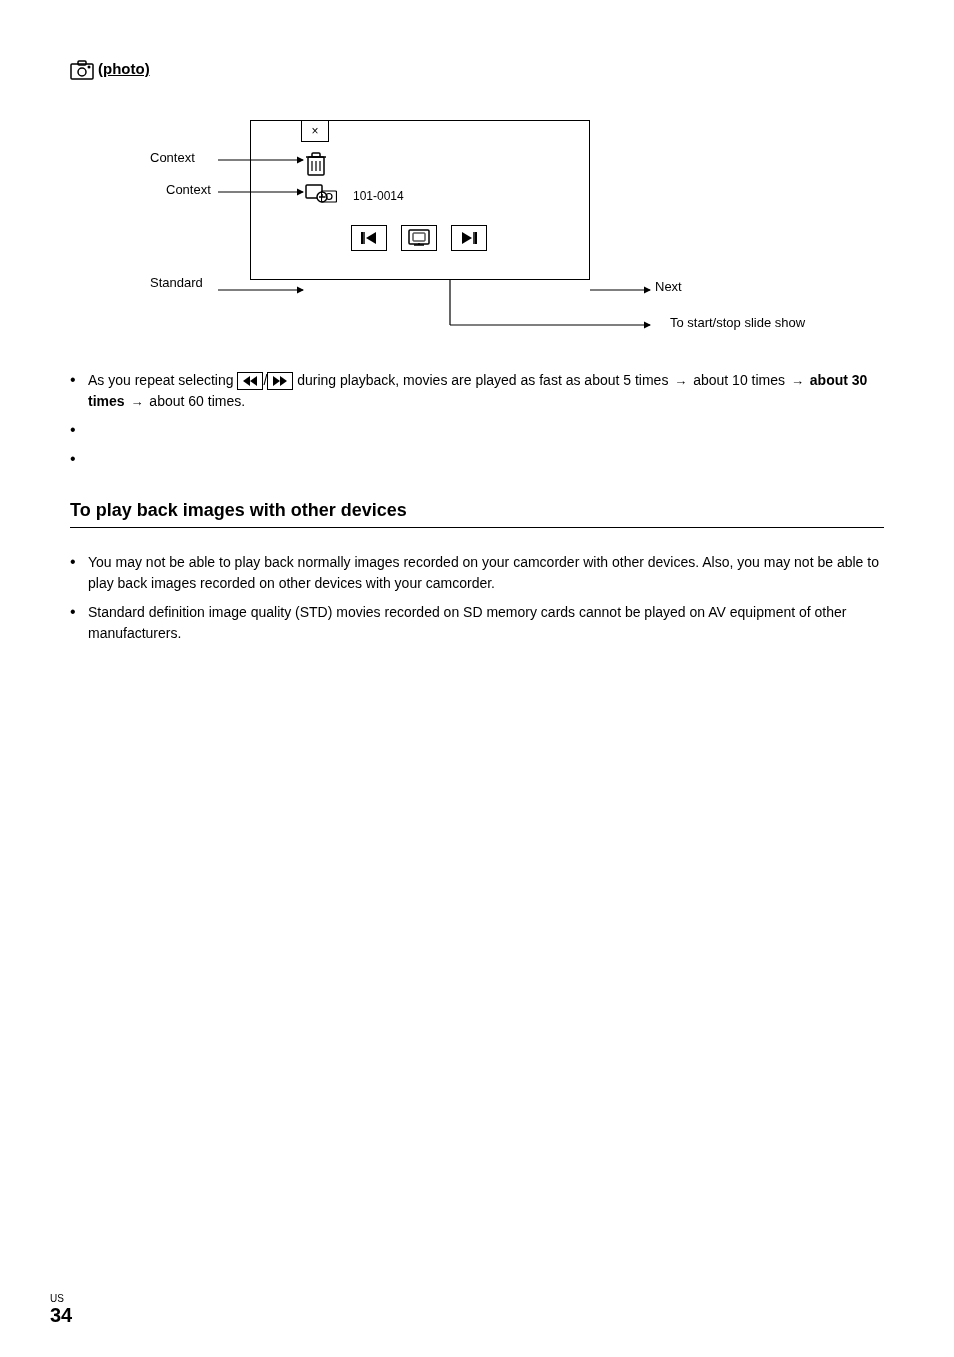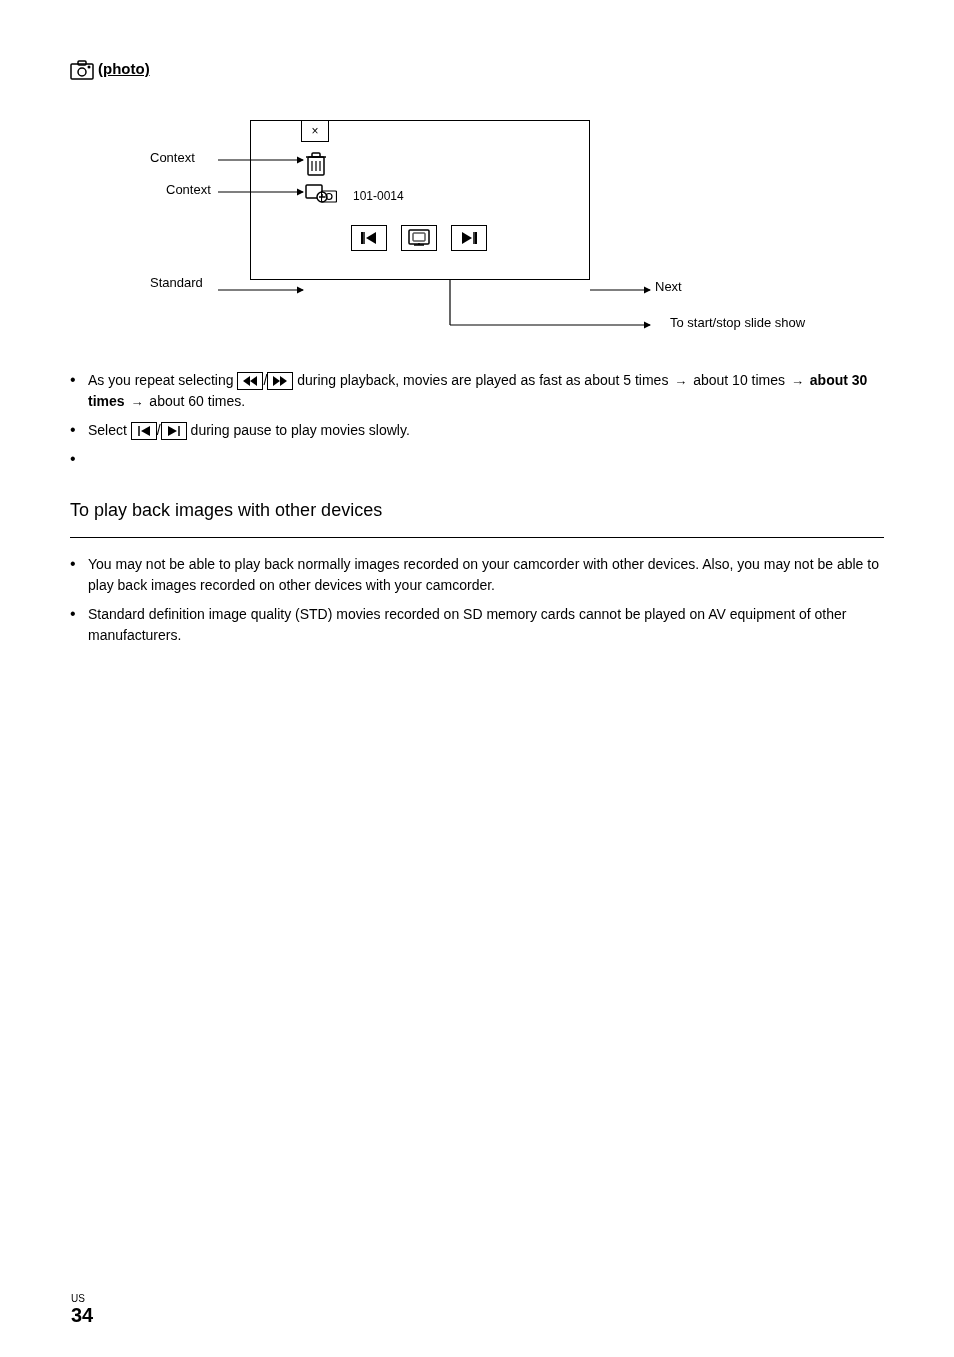--- a/index.html
+++ b/index.html
@@ -131,34 +131,33 @@
       padding: 1px 4px;
       font-size: 11px;
       min-width: 24px;
       height: 18px;
       vertical-align: middle;
     }
 
     
     .section-heading {
       font-size: 18px;
-      font-weight: normal;
-      margin-bottom: 16px;
-      padding-bottom: 16px;
+      font-weight: bold;
+      margin-bottom: 24px;
+      padding-bottom: 6px;
       border-bottom: 1.5px solid #000;
     }
 
     
     .footer {
       position: fixed;
       bottom: 30px;
       left: 50px;
       font-size: 11px;
       color: #000;
-      margin-left: 21px;
     }
     .page-num {
       font-size: 20px;
       font-weight: bold;
       display: block;
     }
     .page-suffix {
       font-size: 10px;
     }
 
@@ -293,35 +292,20 @@
             <polygon points="1,1 8,6 1,11" fill="#000"></polygon>
             <polygon points="8,1 15,6 8,11" fill="#000"></polygon>
           </svg>
       </span>
       during playback, movies are played as fast as about 5 times <span class="arrow-sym">→</span> about 10 times <span class="arrow-sym">→</span> <strong>about 30 times</strong> <span class="arrow-sym">→</span> about 60 times.
     </span>
   </div>
 
   <div class="bullet-item">
     <span class="bullet-dot">•</span>
-    <span class="bullet-text">
-      Select
-      <span class="inline-btn">
-        <svg width="16" height="12" viewBox="0 0 16 12">
-            <line x1="3" y1="1" x2="3" y2="11" stroke="#000" stroke-width="1.5"></line>
-            <polygon points="14,1 5,6 14,11" fill="#000"></polygon>
-          </svg>
-      </span>/<span class="inline-btn">
-        <svg width="16" height="12" viewBox="0 0 16 12">
-            <line x1="13" y1="1" x2="13" y2="11" stroke="#000" stroke-width="1.5"></line>
-            <polygon points="2,1 11,6 2,11" fill="#000"></polygon>
-          </svg>
-      </span>
-      during pause to play movies slowly.
-    </span>
   </div>
 
   <div class="bullet-item">
     <span class="bullet-dot">•</span>
   </div>
 </div>
 
 <div style="margin-top:30px;">
   <h2 class="section-heading">To play back images with other devices</h2>
 

